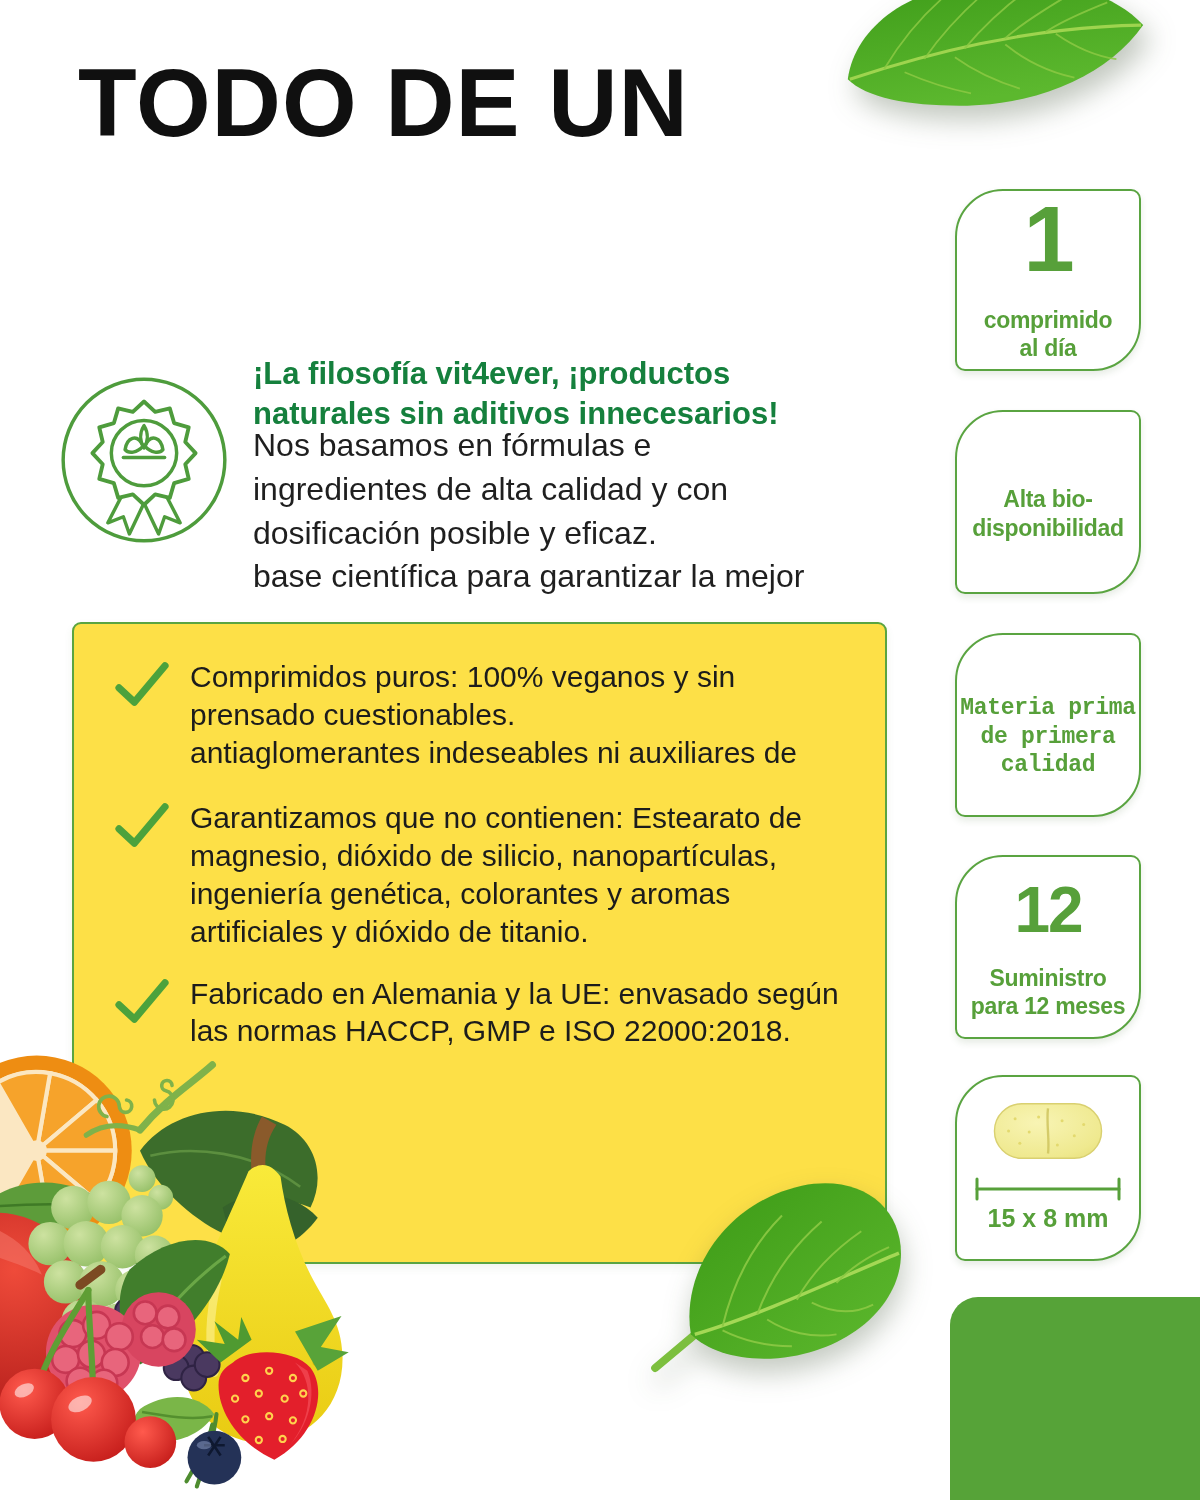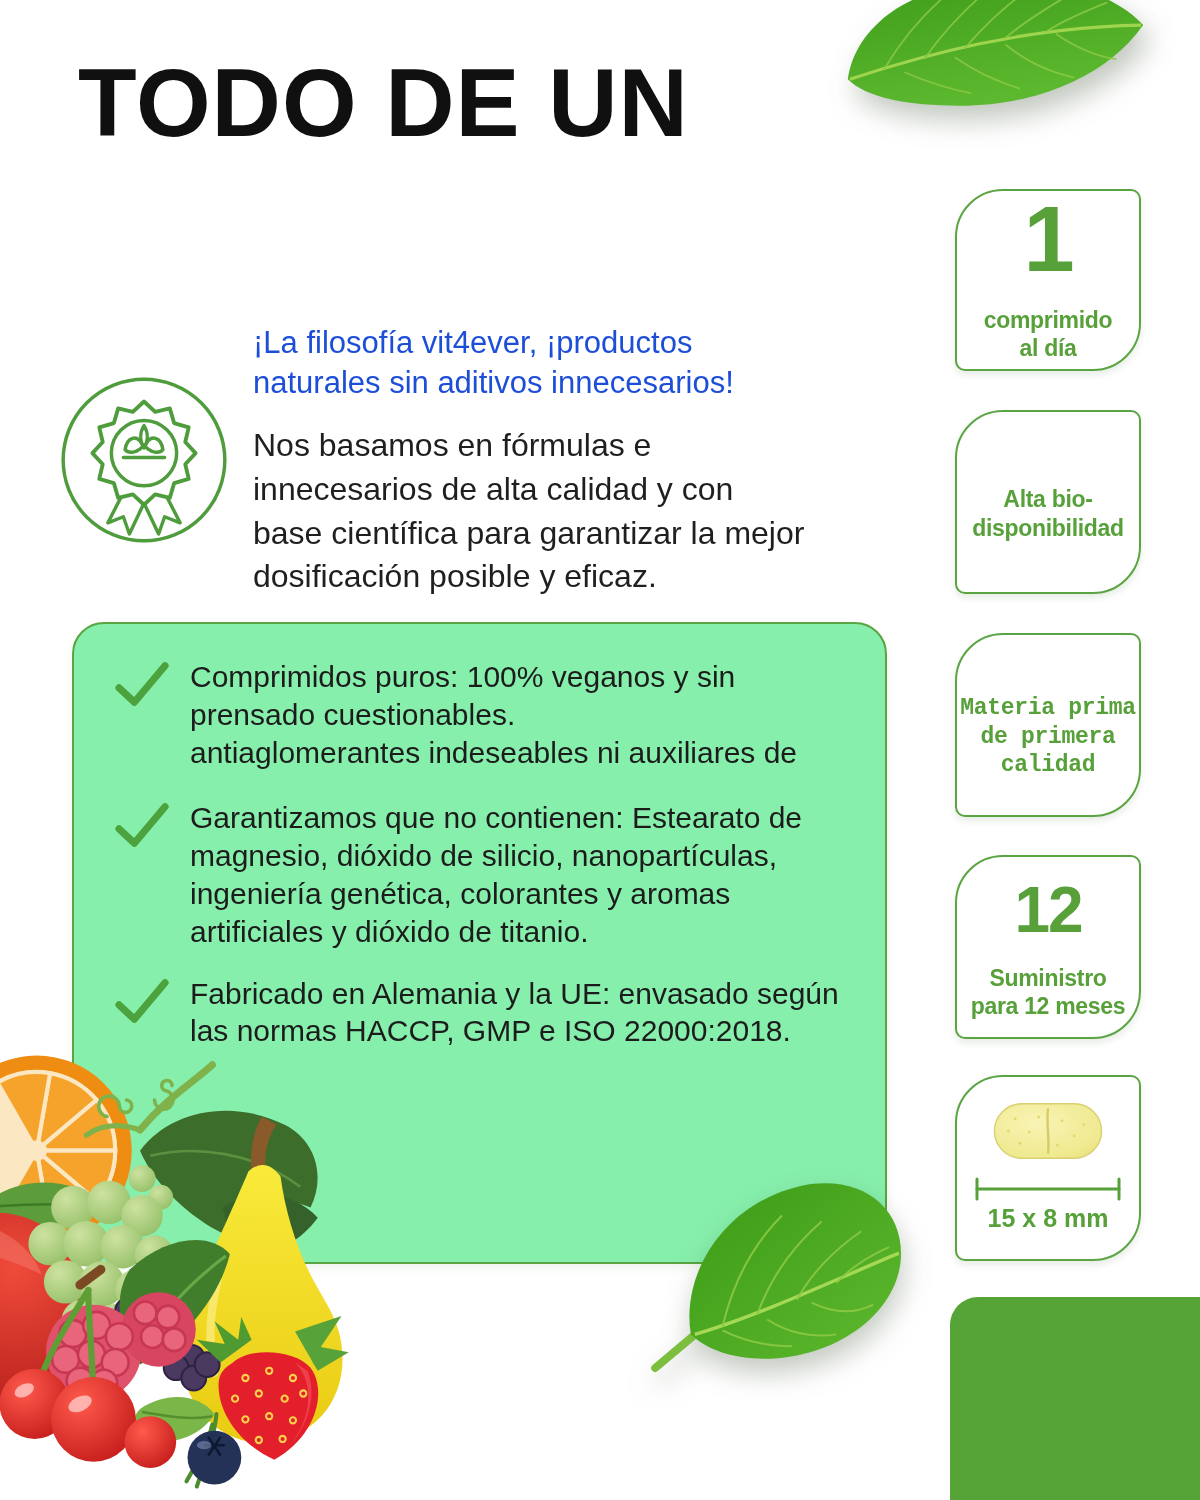--- a/index.html
+++ b/index.html
@@ -5,28 +5,28 @@
   html,body{margin:0;padding:0;background:#fff;}
   .canvas{position:relative;width:1200px;height:1500px;background:#ffffff;overflow:hidden;
           font-family:"Liberation Sans",sans-serif;}
 
   
   .title{position:absolute;left:78px;top:52px;font-size:96px;font-weight:800;
          color:#101010;line-height:1.07;letter-spacing:1px;}
 
   
   .phil-icon{position:absolute;left:58px;top:374px;width:172px;height:172px;}
-  .phil-head{position:absolute;left:253px;top:323px;font-size:31px;font-weight:400;
-             color:#1d4ed8;line-height:1.30;white-space:nowrap;}
+  .phil-head{position:absolute;left:253px;top:354px;font-size:31px;font-weight:700;
+             color:#15803d;line-height:1.30;white-space:nowrap;}
   .phil-body{position:absolute;left:253px;top:424px;font-size:32px;color:#1f1f1f;
              line-height:1.37;white-space:nowrap;}
 
   
   .check-panel{position:absolute;left:72px;top:622px;width:811px;height:638px;
-               border:2.5px solid #5aa441;border-radius:32px;background:#86efac;
+               border:2.5px solid #5aa441;border-radius:9px;background:#fde047;
                box-shadow:0 4px 8px rgba(70,110,50,.08);}
   .check-row{display:flex;align-items:flex-start;gap:20px;padding-left:40px;}
   .check-row.r1{margin-top:34px;} .check-row.r2{margin-top:28px;} .check-row.r3{margin-top:24px;}
   .check-glyph{width:56px;height:46px;flex:none;margin-top:3px;}
   .check-text{font-size:30px;color:#1c1c1c;line-height:1.26;white-space:nowrap;}
 
   
   .side-box{position:absolute;left:955px;width:182px;border:2.5px solid #5aa441;
             border-radius:48px 10px 48px 10px;background:#fff;display:flex;
             flex-direction:column;align-items:center;justify-content:center;
@@ -103,23 +103,23 @@
       </g>
     </svg>
   </div>
 
   <div class="phil-head">
     <div>¡La filosofía vit4ever, ¡productos</div>
     <div>naturales sin aditivos innecesarios!</div>
   </div>
   <div class="phil-body">
     <div>Nos basamos en fórmulas e</div>
-    <div>innecesarios de alta calidad y con</div>
+    <div>ingredientes de alta calidad y con</div>
+    <div>dosificación posible y eficaz.</div>
     <div>base científica para garantizar la mejor</div>
-    <div>dosificación posible y eficaz.</div>
   </div>
 
   <div class="check-panel">
     <div class="check-row r1">
       <svg class="check-glyph" viewBox="0 0 58 48">
         <path d="M5 28 L21 43 L53 5" fill="none" stroke="#4ca23c" stroke-width="7.5" stroke-linecap="round" stroke-linejoin="round"></path>
       </svg>
       <div class="check-text">
         <div>Comprimidos puros: 100% veganos y sin</div>
         <div>prensado cuestionables.</div>

